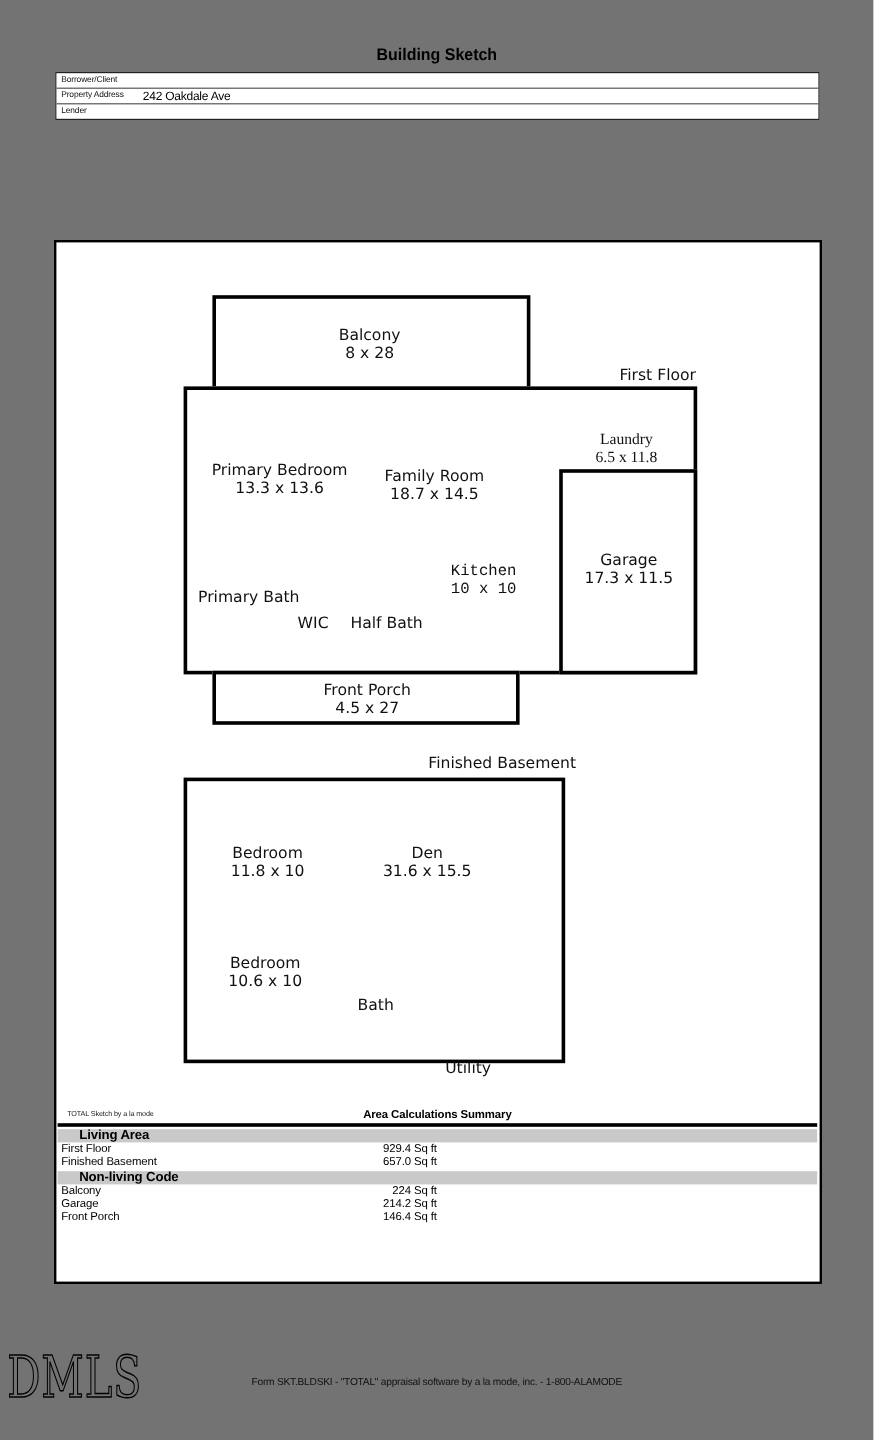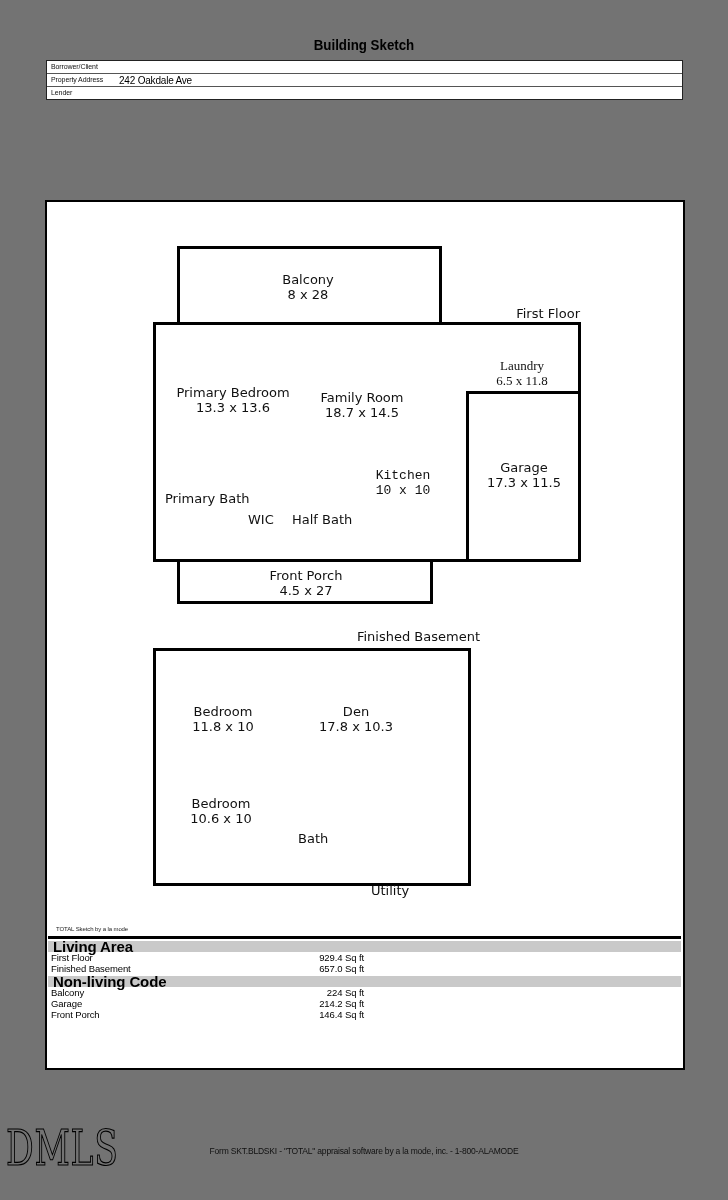--- a/index.html
+++ b/index.html
@@ -60,22 +60,22 @@
   #l-b-bath         { left:298px; top:831px; text-align:left; }
   #l-b-utility      { left:371px; top:846px; text-align:left;margin-top:37px; }
 
   
   .summary { position:absolute; left:48px; top:922px; width:633px; }
   .sum-head { position:relative; height:14px; }
   .sum-note { position:absolute; left:8px; top:4px; font-size:6px; letter-spacing:-0.1px; color:#222; }
   .sum-title { position:absolute; left:0; top:2px; width:100%; text-align:center;
                font-size:9.5px; font-weight:bold; letter-spacing:-0.1px; }
   .sum-divider { height:3px; background:#000; }
-  .sum-band { height:11px; margin-top:2px; background:#c9c9c9; font-size:15px; font-weight:bold;
-              line-height:11px; padding-left:5px; box-sizing:border-box; letter-spacing:-0.1px; }
+  .sum-band { height:11px; margin-top:2px; background:#c9c9c9; font-size:11px; font-weight:bold;
+              line-height:11px; padding-left:18px; box-sizing:border-box; letter-spacing:-0.1px; }
   .sum-row { position:relative; height:11px; font-size:9.5px; line-height:11px;
              padding-left:3px; box-sizing:border-box; letter-spacing:-0.1px; }
   .sum-row .sum-val { position:absolute; left:0; top:0; width:316px; text-align:right; }
   .sum-row.total { font-weight:bold; }
 
   
   .logo {
     position:absolute; left:6px; top:1124px; font-family:"DejaVu Serif", serif;
     font-size:48px; line-height:1; color:transparent; -webkit-text-stroke:1.2px #000;
     transform:scaleX(0.72); transform-origin:left center; letter-spacing:1px;
@@ -147,32 +147,33 @@
     <span>Front Porch</span>
     <span>4.5 x 27</span>
   </div>
   <div class="rlabel" id="l-basement-title">Finished Basement</div>
   <div class="rlabel ctr" id="l-b-bedroom1">
     <span>Bedroom</span>
     <span>11.8 x 10</span>
   </div>
   <div class="rlabel ctr" id="l-b-den">
     <span>Den</span>
-    <span>17.8 x 10.3</span>
+    <span>31.6 x 15.5</span>
   </div>
   <div class="rlabel ctr" id="l-b-bedroom2">
     <span>Bedroom</span>
     <span>10.6 x 10</span>
   </div>
   <div class="rlabel" id="l-b-bath">Bath</div>
   <div class="rlabel" id="l-b-utility">Utility</div>
 
   <div class="summary">
     <div class="sum-head">
       <span class="sum-note">TOTAL Sketch by a la mode</span>
+      <span class="sum-title">Area Calculations Summary</span>
     </div>
     <div class="sum-divider"></div>
     <div class="sum-band">Living Area</div>
     <div class="sum-row">
       <span>First Floor</span>
       <span class="sum-val">929.4 Sq ft</span>
     </div>
     <div class="sum-row">
       <span>Finished Basement</span>
       <span class="sum-val">657.0 Sq ft</span>

